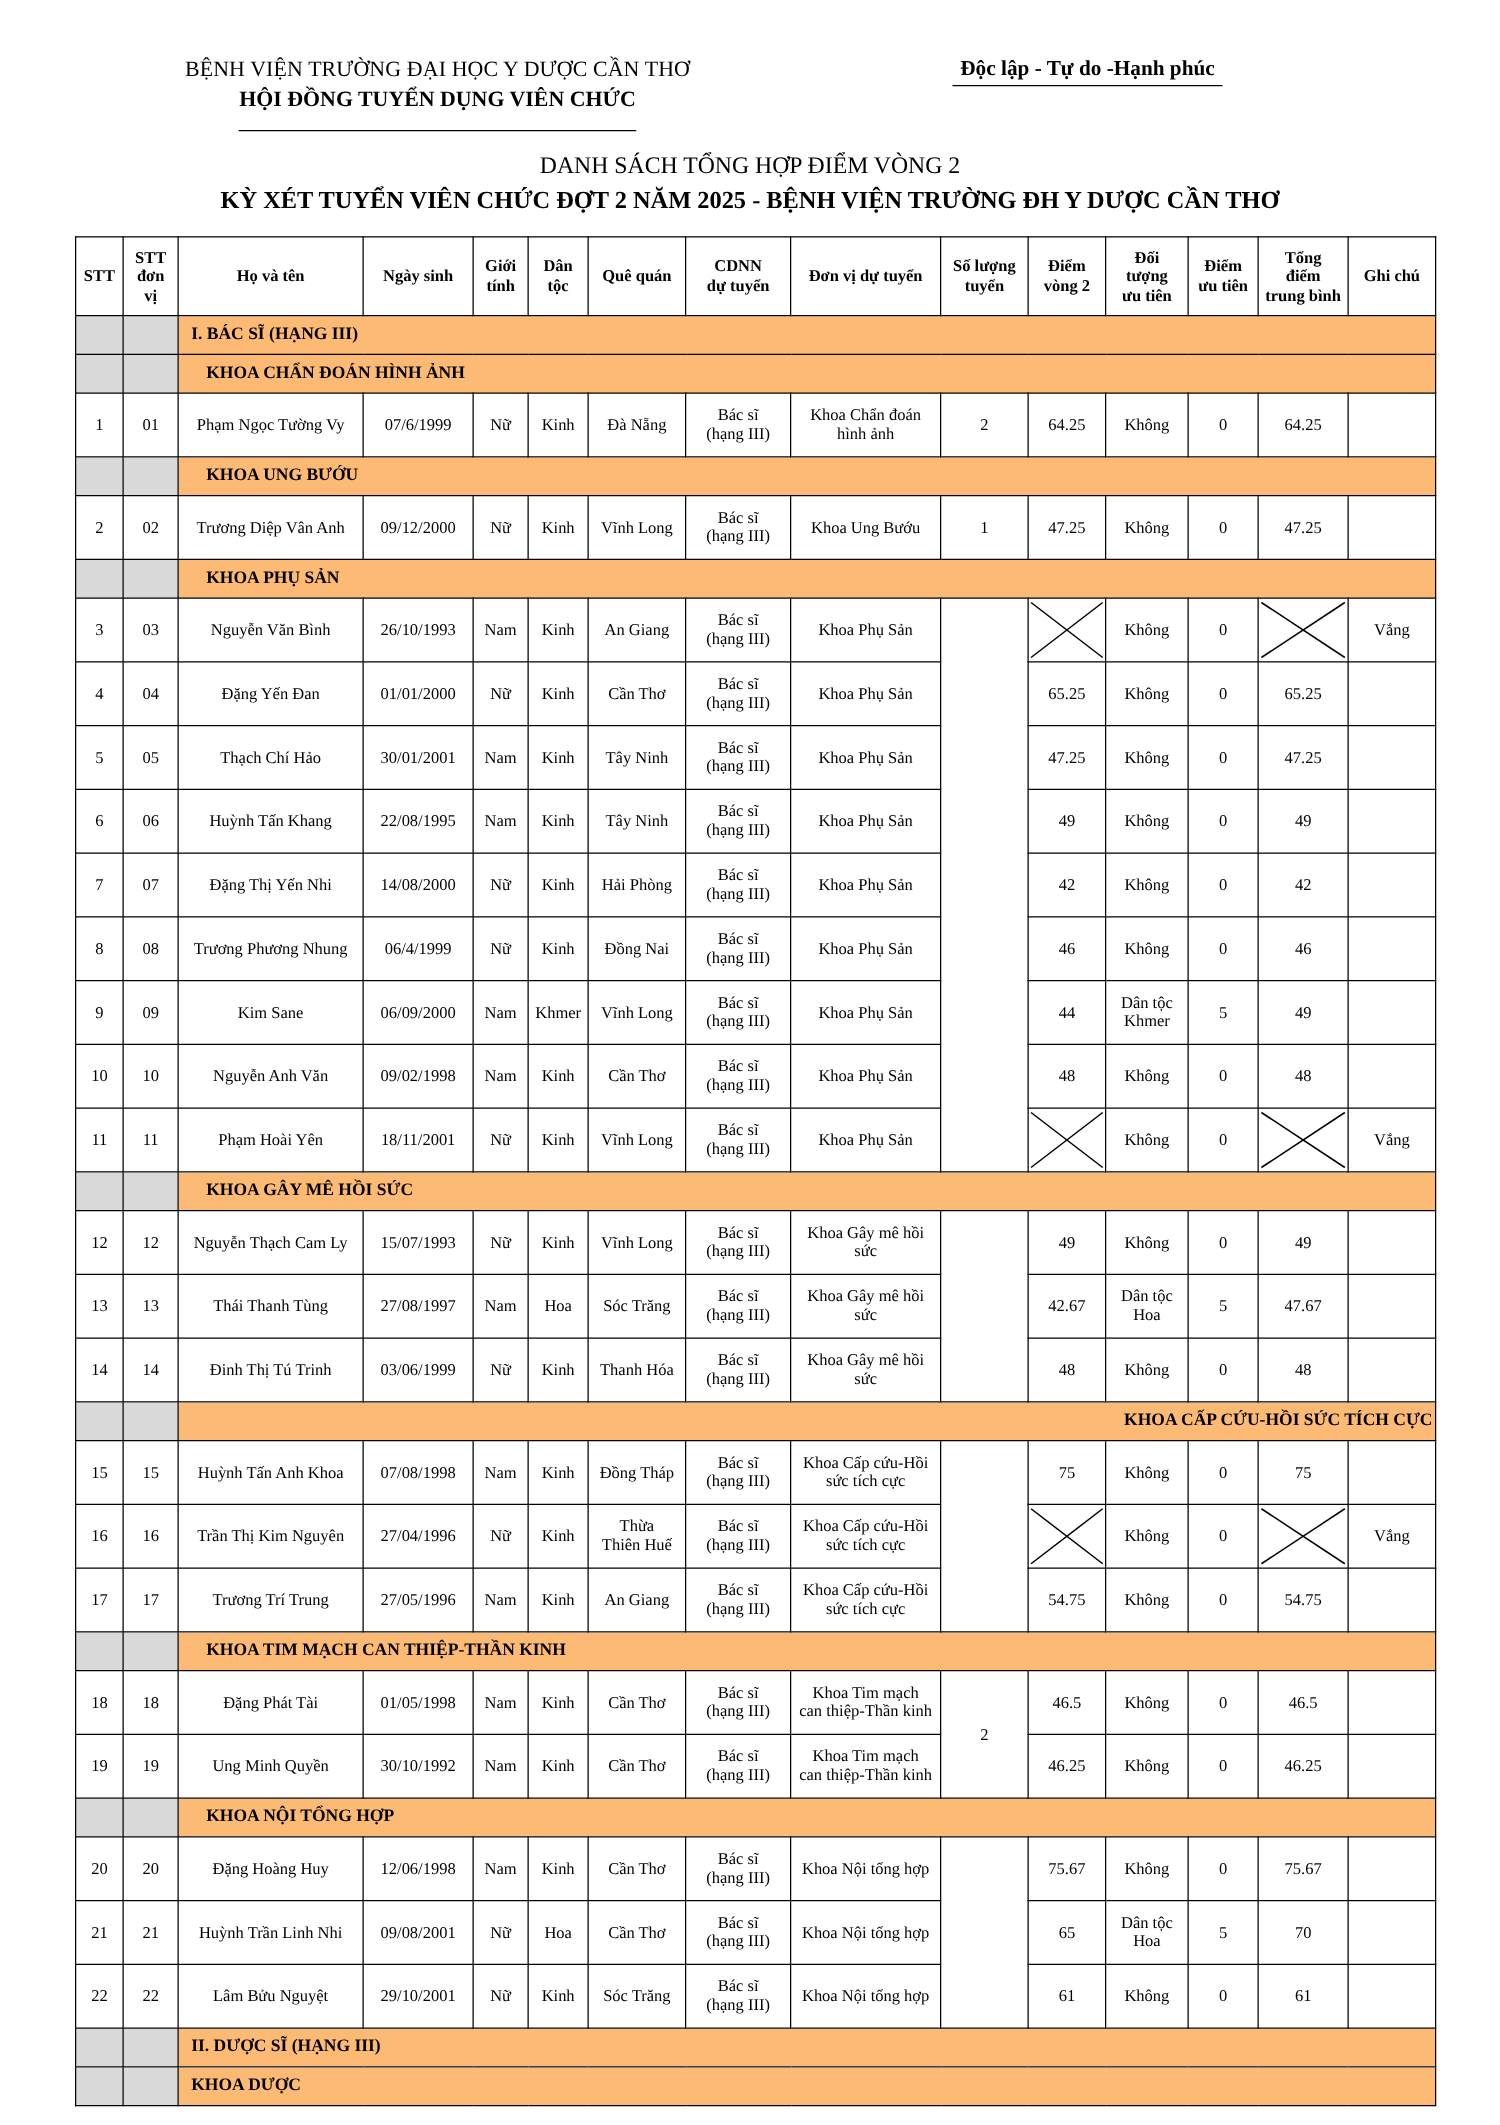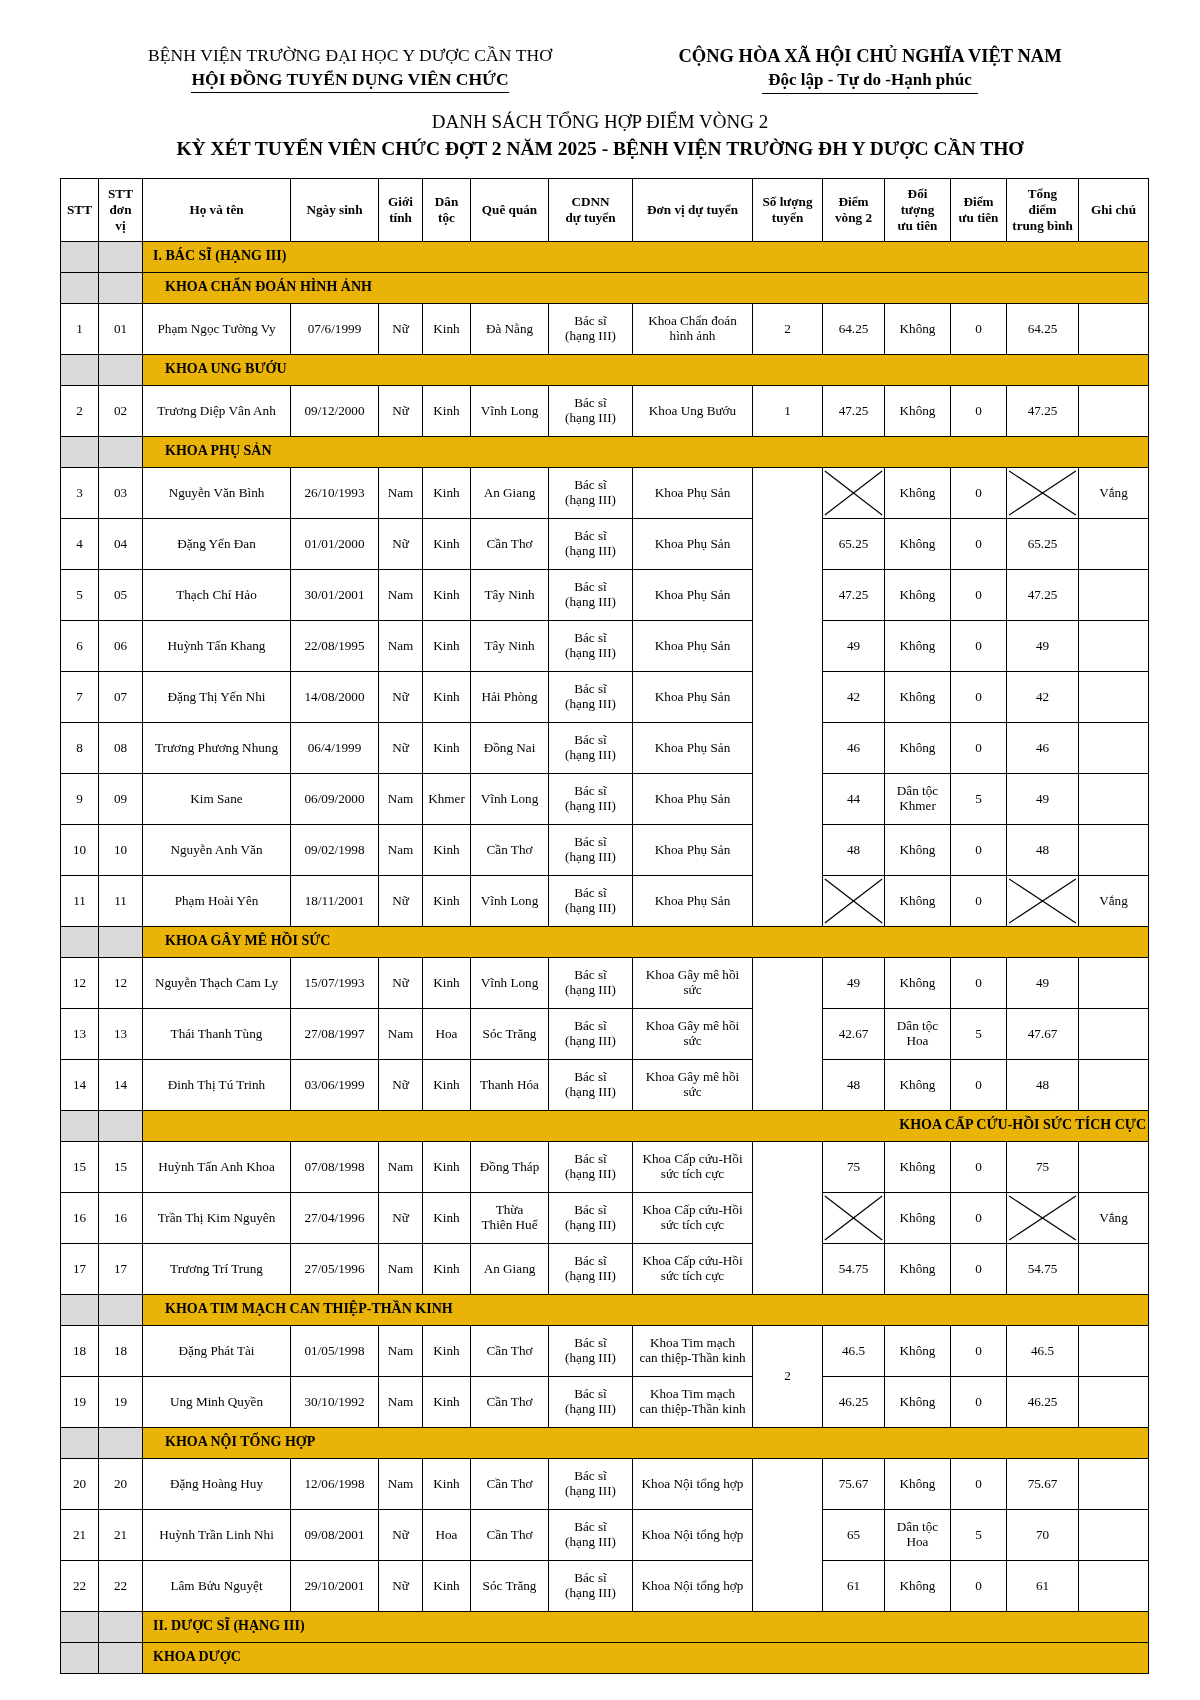--- a/index.html
+++ b/index.html
@@ -46,21 +46,21 @@
     line-height: 1.35;
   }
   .h-line2 {
     font-size: 17.5px;
     font-weight: bold;
     line-height: 1.35;
     display: inline-block;
   }
   .h-underline {
     border-bottom: 1.4px solid #000;
-    padding-bottom: 1px;
+    padding-bottom: 13px;
     text-align: right;
   }
   .h-right1 {
     font-size: 18.5px;
     font-weight: bold;
     line-height: 1.35;
   }
   .h-right2 {
     font-size: 17px;
     font-weight: bold;
@@ -124,21 +124,21 @@
   }
   tbody td {
     height: 46px;
   }
   td.name {
     text-align: left;
     padding-left: 6px;
     white-space: nowrap;
   }
   tr.section td {
-    background: #eab308;
+    background: #fdba74;
     font-weight: bold;
     text-align: left;
     height: 26px;
     font-size: 14px;
     padding-left: 10px;
   }
   tr.section td.blank {
     background: #d9d9d9;
   }
   .cross {
@@ -159,21 +159,20 @@
 <body>
 
 <div class="page">
 
   <div class="header">
     <div class="header-left">
       <div class="h-line1">BỆNH VIỆN TRƯỜNG ĐẠI HỌC Y DƯỢC CẦN THƠ</div>
       <div class="h-line2 h-underline">HỘI ĐỒNG TUYỂN DỤNG VIÊN CHỨC</div>
     </div>
     <div class="header-right">
-      <div class="h-right1">CỘNG HÒA XÃ HỘI CHỦ NGHĨA VIỆT NAM</div>
       <div class="h-right2">Độc lập - Tự do -Hạnh phúc</div>
     </div>
   </div>
 
   <div class="title-block">
     <div class="title1">DANH SÁCH TỔNG HỢP ĐIỂM VÒNG 2</div>
     <div class="title2">KỲ XÉT TUYỂN VIÊN CHỨC ĐỢT 2 NĂM 2025 - BỆNH VIỆN TRƯỜNG ĐH Y DƯỢC CẦN THƠ</div>
   </div>
 
   <table class="main">

